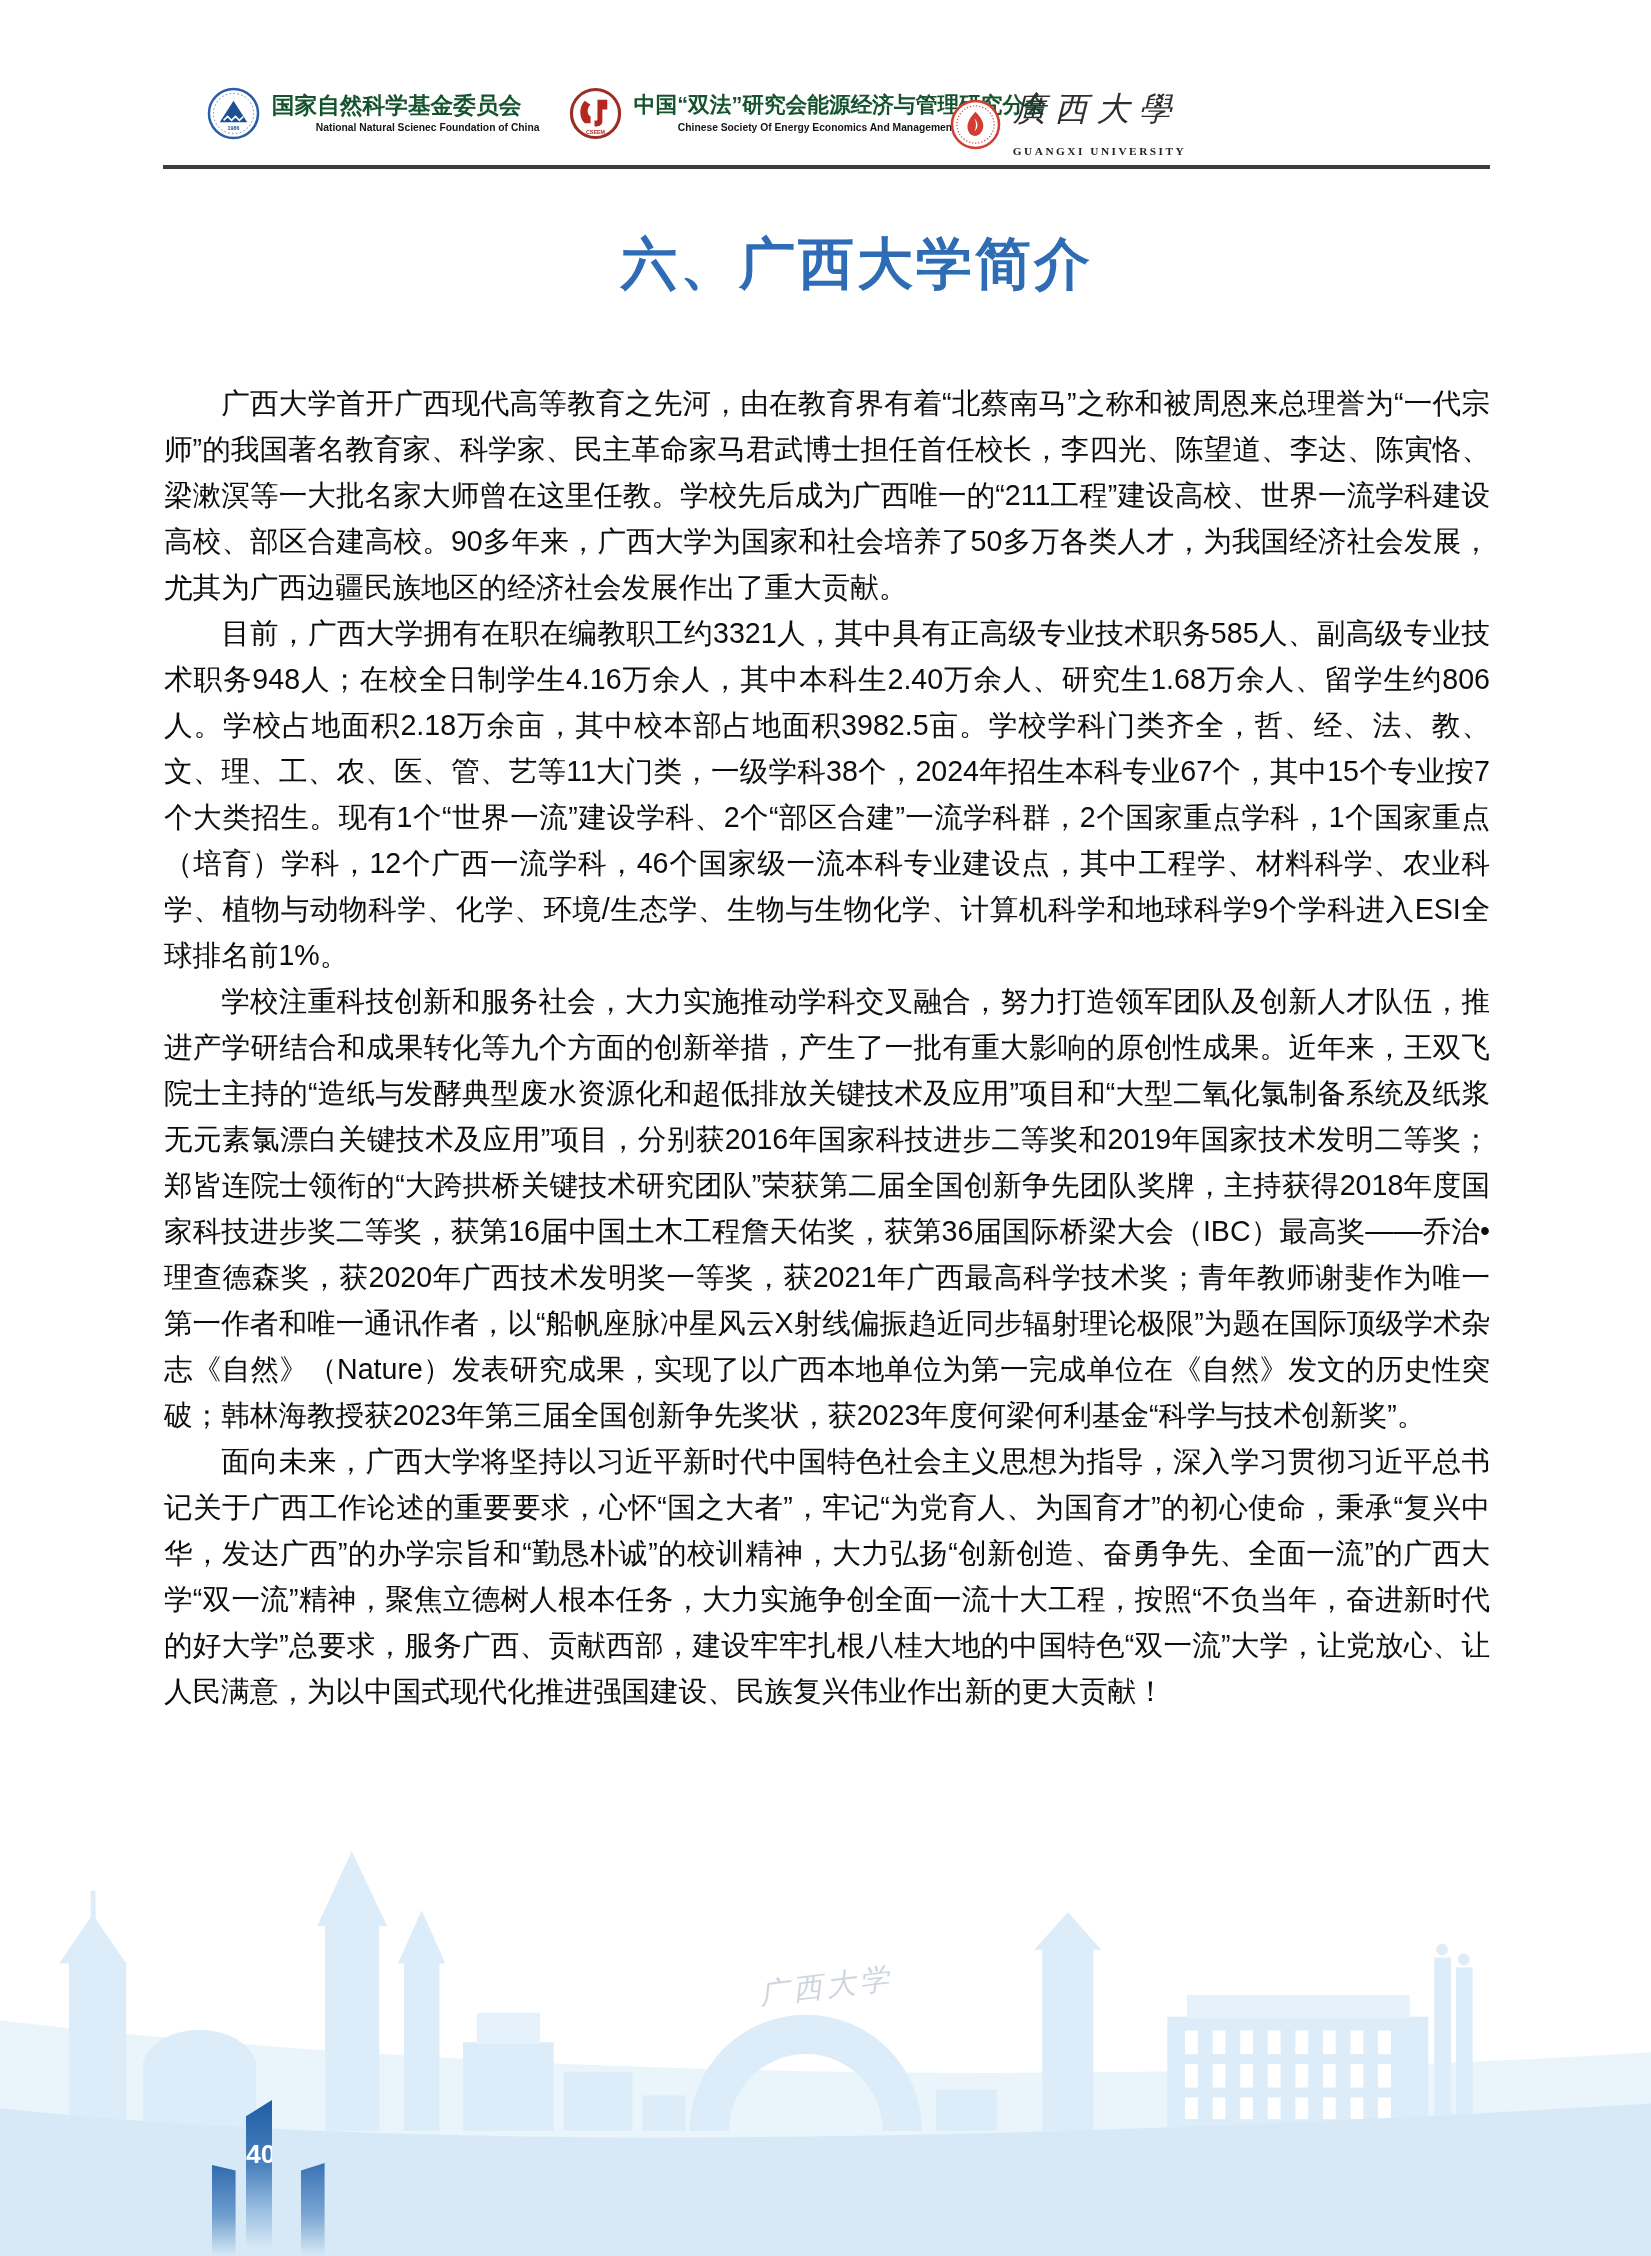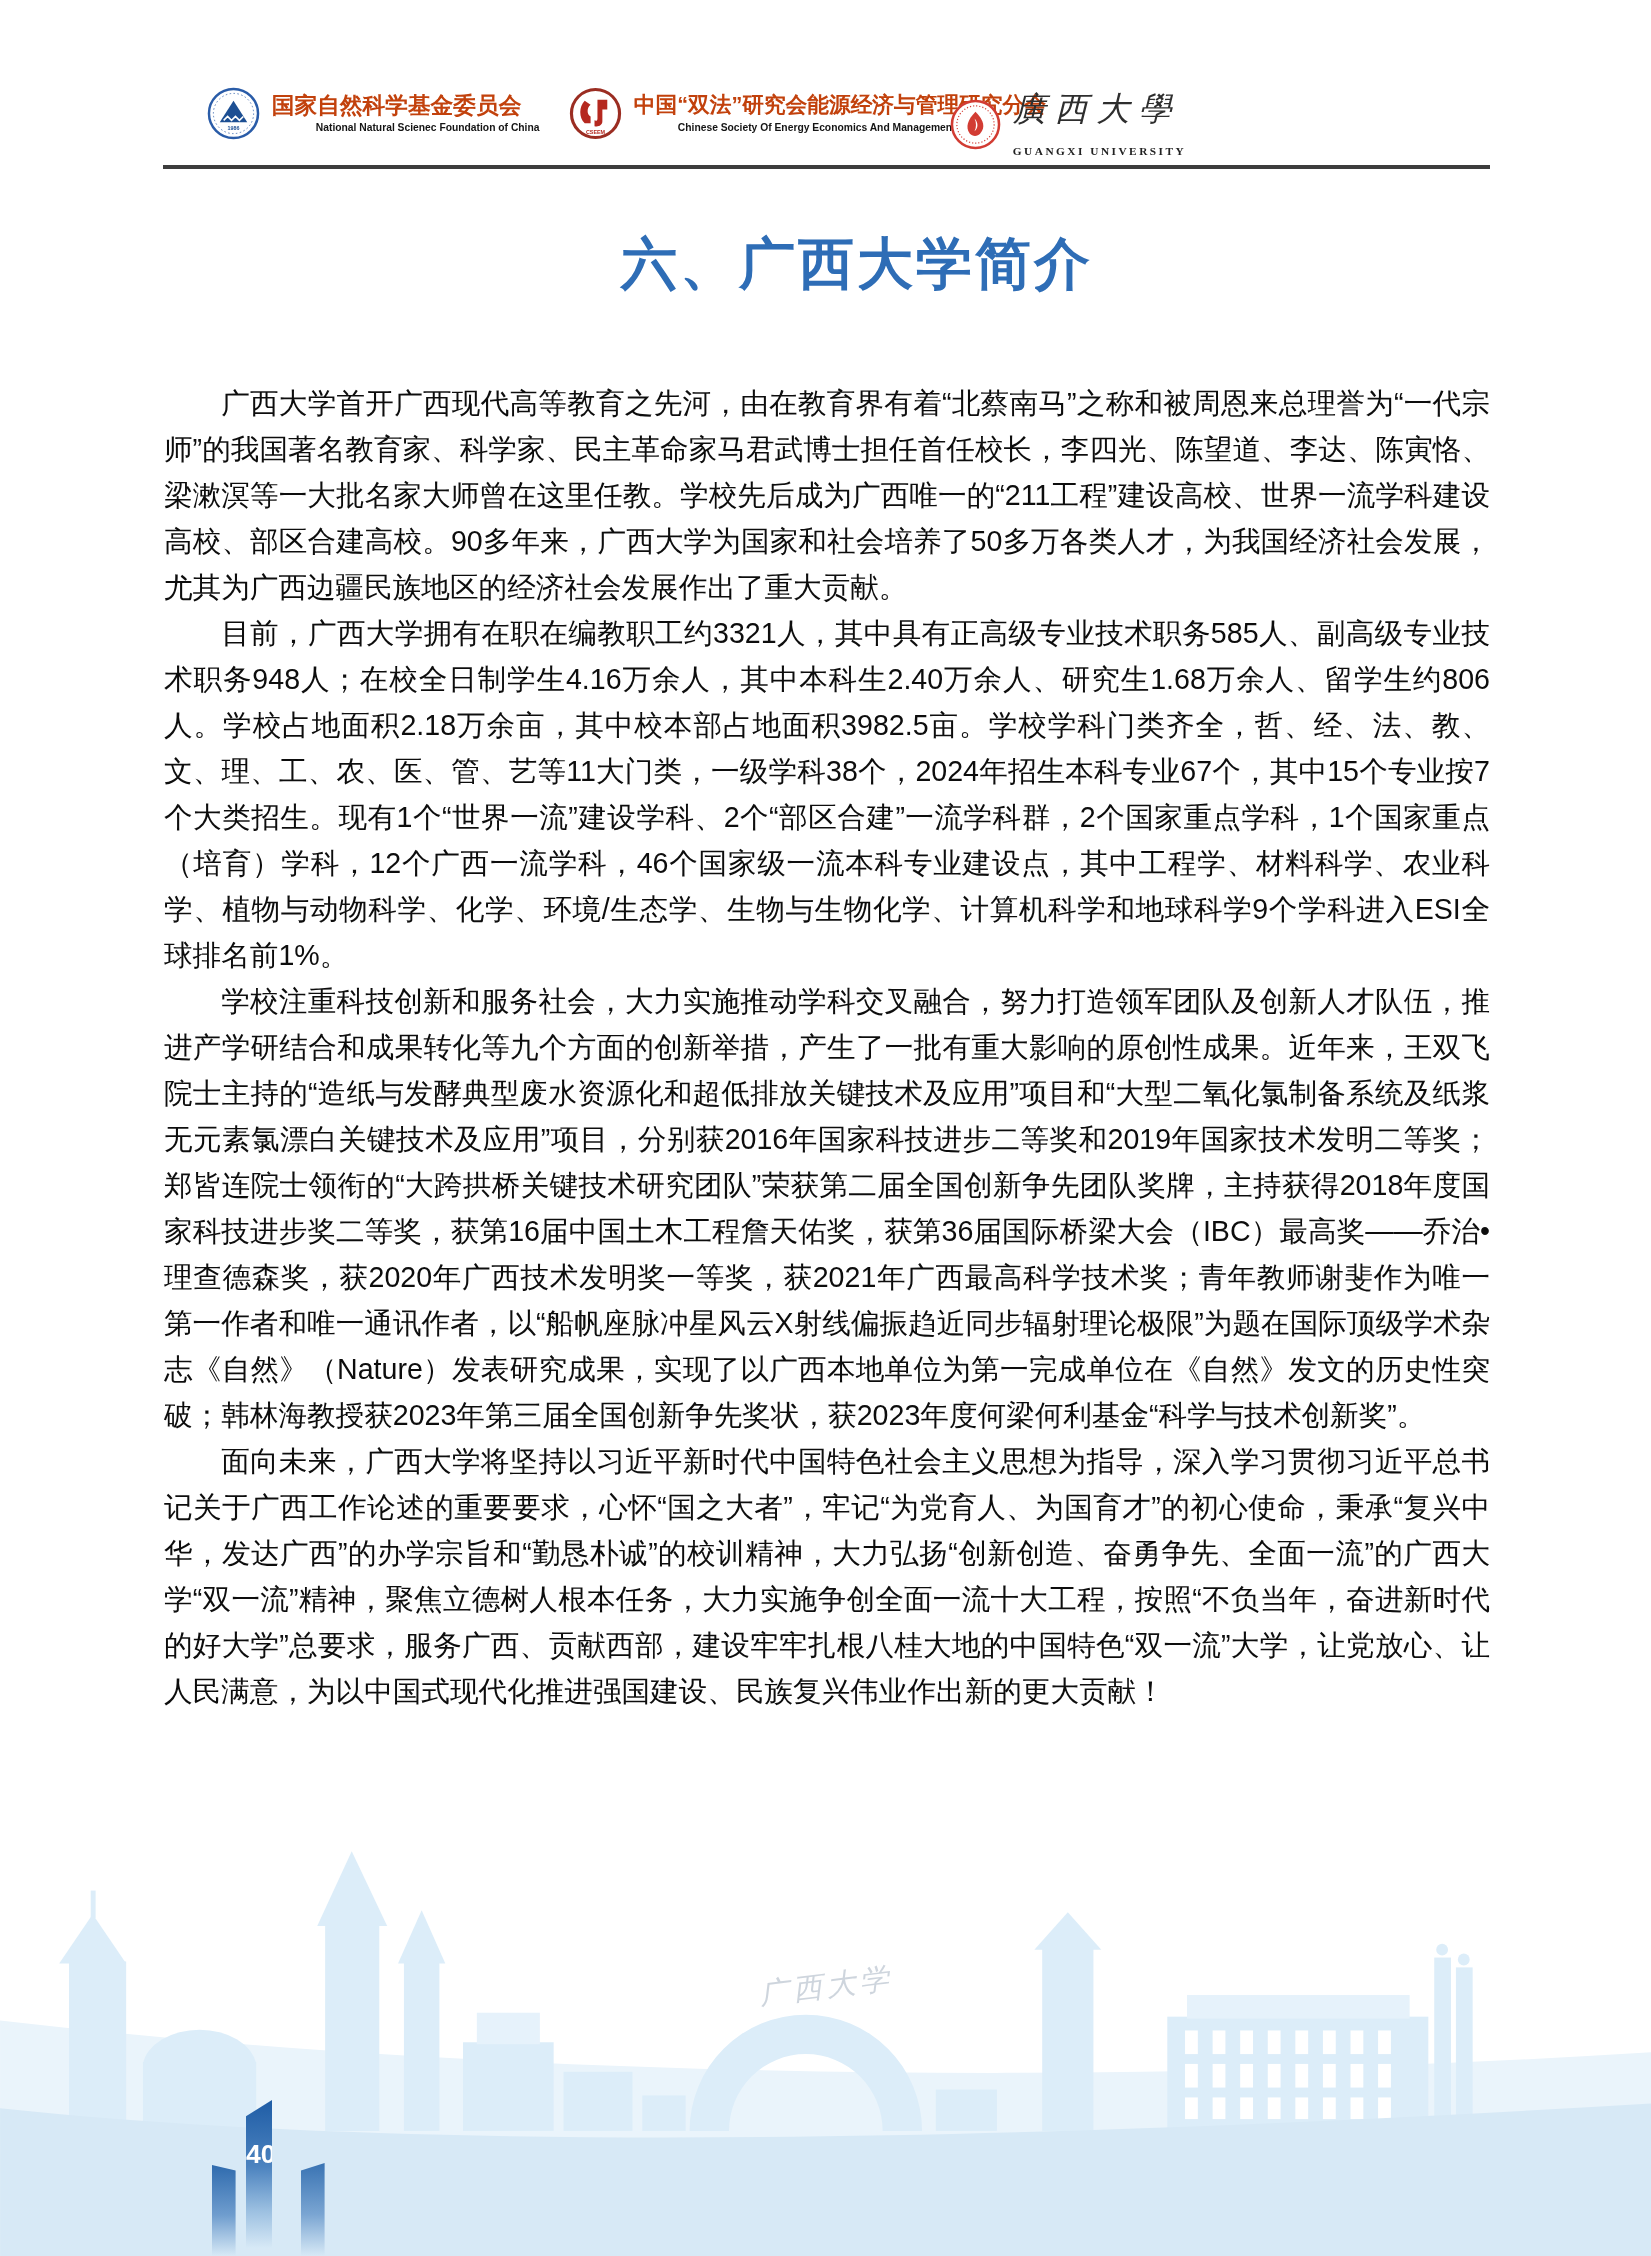--- a/index.html
+++ b/index.html
@@ -8,21 +8,21 @@
     overflow:hidden; font-family:"Liberation Sans","DejaVu Sans",sans-serif;
   }
 
   
   .logo-group { position:absolute; display:flex; align-items:center; }
   .logo-nsfc  { left:207px; top:87px; }
   .logo-cseem { left:569px; top:87px; }
   .logo-gxu   { left:950px; top:91px; }
   .emblem { flex:0 0 auto; }
   .logo-text { margin-left:11.8px; }
-  .logo-zh { font-size:22.7px; font-weight:bold; color:#c2410c; line-height:26.6px; white-space:nowrap; }
+  .logo-zh { font-size:22.7px; font-weight:bold; color:#14532d; line-height:26.6px; white-space:nowrap; }
   .logo-en { font-size:10.3px; font-weight:bold; color:#141414; line-height:12.8px; white-space:nowrap; margin-top:3px;margin-left:44px; }
   .gxu-zh { font-family:"DejaVu Serif","Liberation Serif",serif; font-style:italic; font-size:33px;
             color:#2e2e2e; letter-spacing:8.9px; line-height:35px; white-space:nowrap; }
   .gxu-en { font-family:"Liberation Serif","DejaVu Serif",serif; font-size:11.3px; font-weight:bold;
             letter-spacing:2.5px; color:#222; margin-top:19px; white-space:nowrap; }
 
   .divider { position:absolute; left:163px; top:165px; width:1327px; height:3.9px; background:#3d3d3d; }
 
   
   .page-title {

